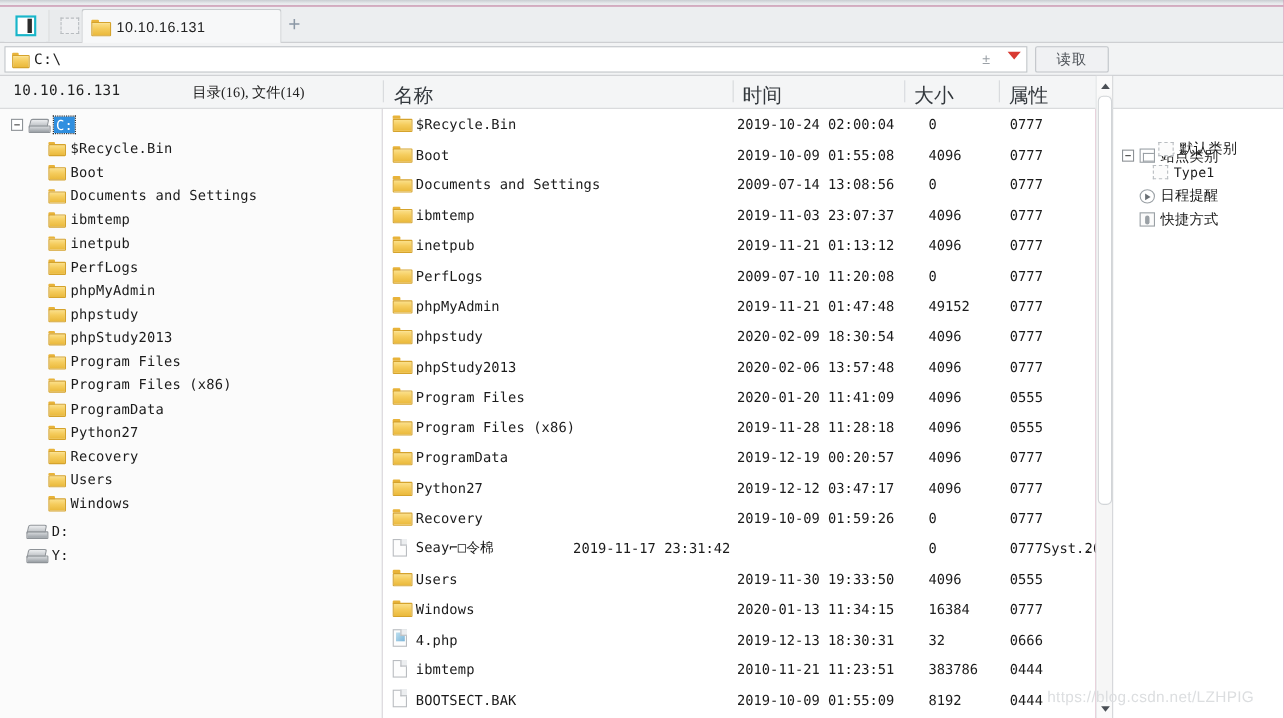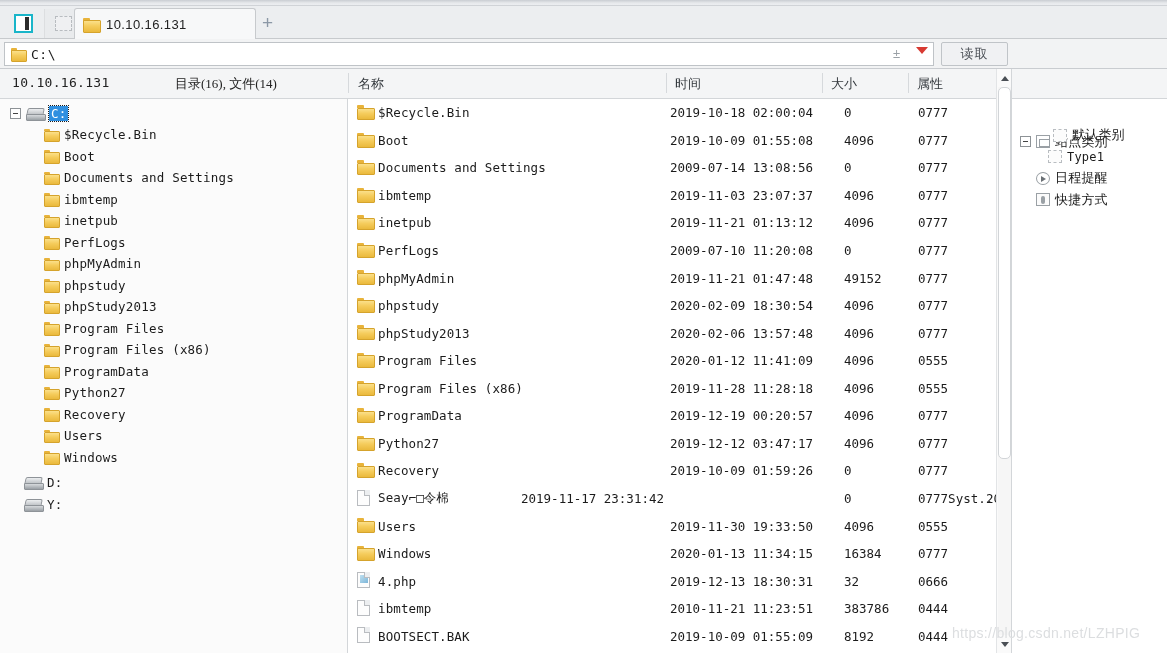--- a/index.html
+++ b/index.html
@@ -131,21 +131,21 @@
   .sh-ip {
     position:absolute; left: 12px; top: 6px;
     font-family: "DejaVu Sans Mono","Liberation Mono",monospace;
     font-size: 13px; color:#222; letter-spacing:.3px;
   }
   .sh-count {
     position:absolute; left: 175px; top: 6px;
     font-size: 13px; color:#222;font-family:Liberation Serif, serif;
   }
   .col-h {
-    position:absolute; top: 6px; font-size: 13px; color:#33383d;
+    position:absolute; top: 6px; font-size: 18px; color:#33383d;
   }
   .col-sep {
     position:absolute; top: 4px; width:1px; height:20px; background:#d6d9dc;
   }
 
   
   .rp-head {
     position:absolute; left:1011px; top:69px; width:156px; height:30px;
     background:#f4f5f6; border-bottom:1px solid #d3d6d9; border-left:1px solid #d3d6d9;
   }
@@ -421,21 +421,21 @@
           <span class="tlabel">Y:</span>
         </div>
       </div>
   </div>
 
   <div class="list">
     <div id="rows">
         <div class="row" style="top: 0px;">
           <div class="r-ico folder"></div>
           <span class="r-name">$Recycle.Bin</span>
-          <span class="r-time">2019-10-18 02:00:04</span>
+          <span class="r-time">2019-10-24 02:00:04</span>
           <span class="r-size">0</span>
           <span class="r-attr">0777</span>
         </div>
         <div class="row" style="top: 27.55px;">
           <div class="r-ico folder"></div>
           <span class="r-name">Boot</span>
           <span class="r-time">2019-10-09 01:55:08</span>
           <span class="r-size">4096</span>
           <span class="r-attr">0777</span>
         </div>
@@ -484,21 +484,21 @@
         <div class="row" style="top: 220.4px;">
           <div class="r-ico folder"></div>
           <span class="r-name">phpStudy2013</span>
           <span class="r-time">2020-02-06 13:57:48</span>
           <span class="r-size">4096</span>
           <span class="r-attr">0777</span>
         </div>
         <div class="row" style="top: 247.95px;">
           <div class="r-ico folder"></div>
           <span class="r-name">Program Files</span>
-          <span class="r-time">2020-01-12 11:41:09</span>
+          <span class="r-time">2020-01-20 11:41:09</span>
           <span class="r-size">4096</span>
           <span class="r-attr">0555</span>
         </div>
         <div class="row" style="top: 275.5px;">
           <div class="r-ico folder"></div>
           <span class="r-name">Program Files (x86)</span>
           <span class="r-time">2019-11-28 11:28:18</span>
           <span class="r-size">4096</span>
           <span class="r-attr">0555</span>
         </div>

